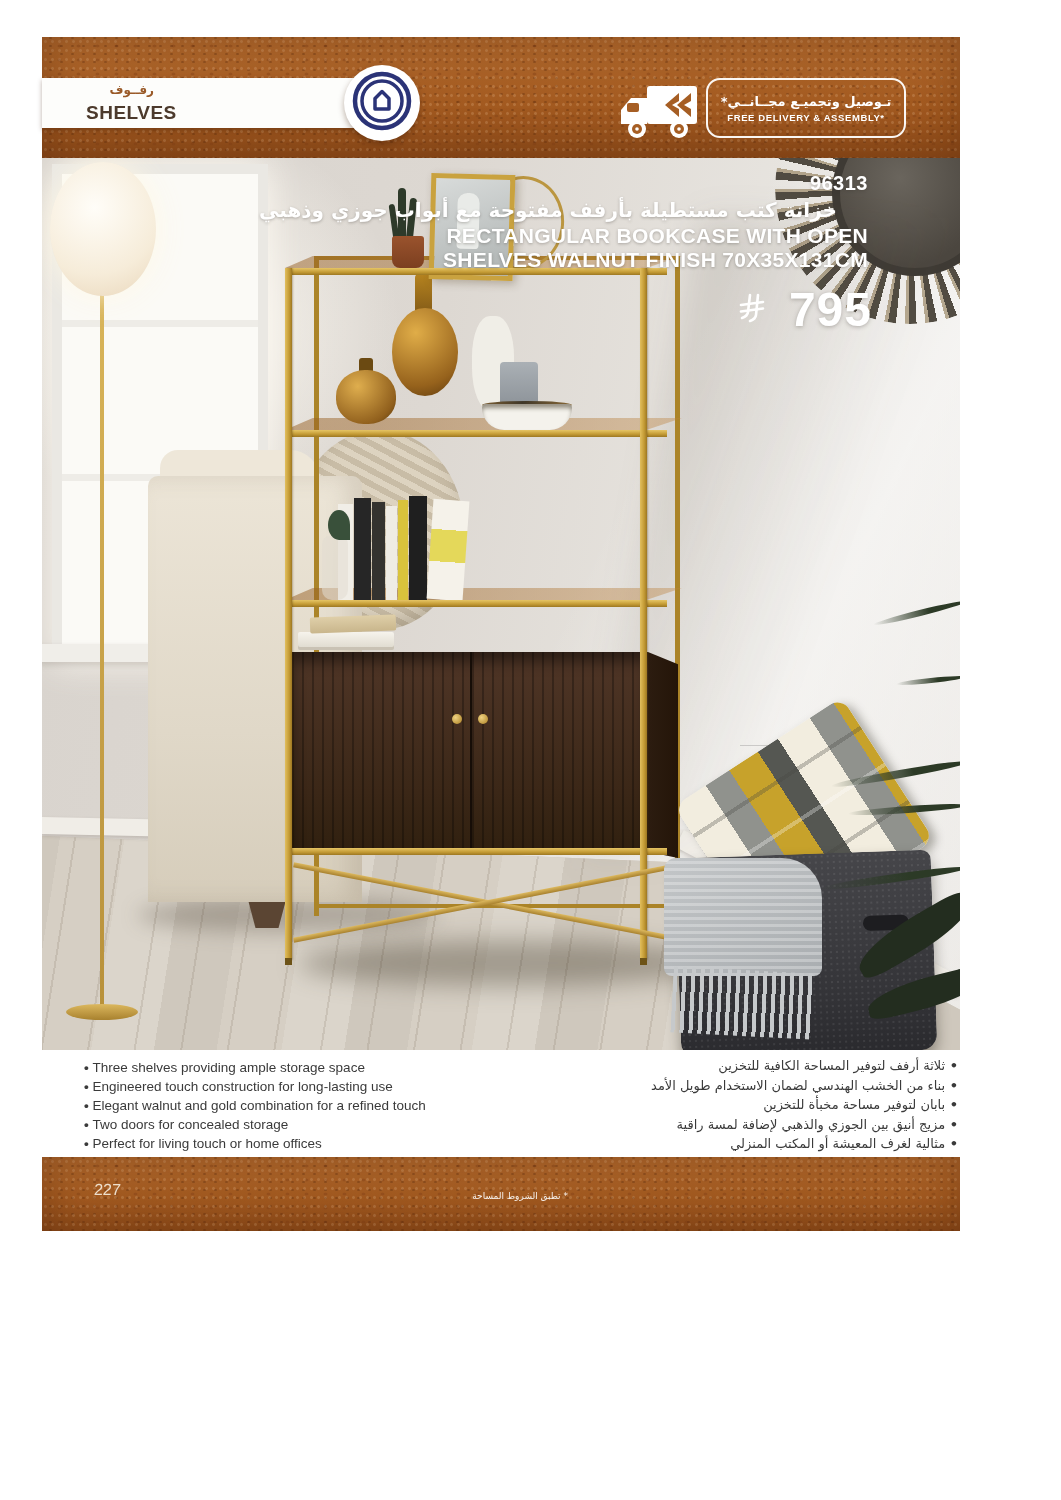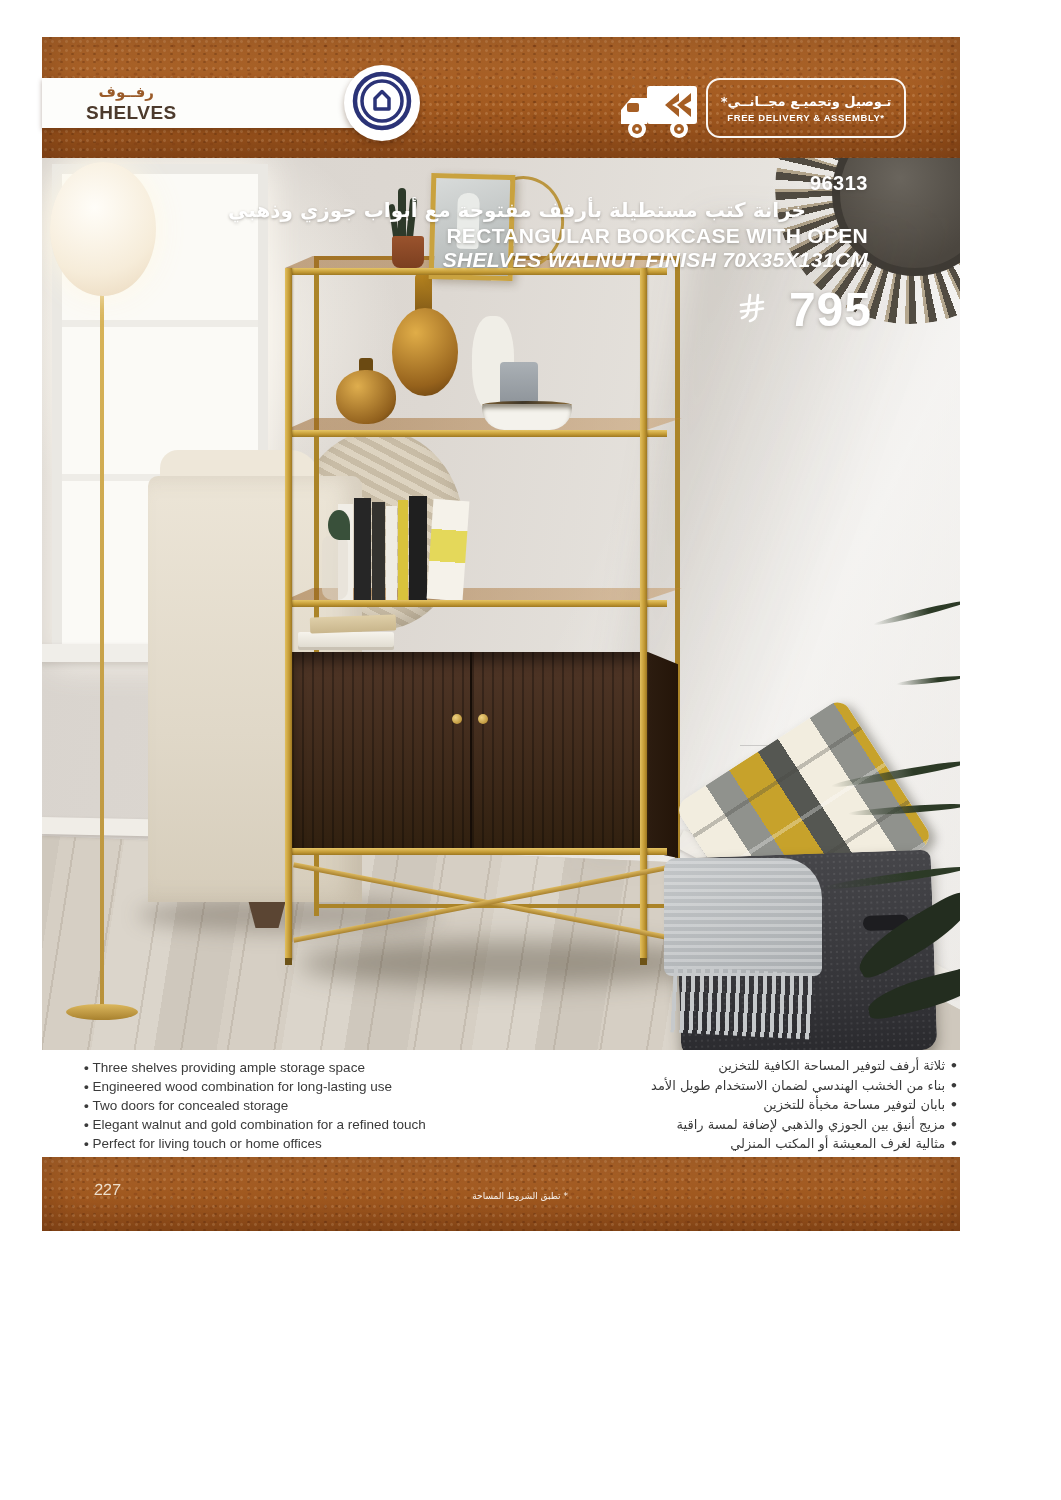--- a/index.html
+++ b/index.html
@@ -18,21 +18,21 @@
     background-size:7px 9px, 11px 8px, 19px 14px, 100% 100%;
     background-position:0 0, 3px 5px, 8px 2px, 0 0;
     box-shadow:inset 0 0 46px rgba(70,30,5,.38);
   }
   .header-bar{position:absolute;left:42px;top:37px;width:918px;height:121px;}
   .footer-bar{position:absolute;left:42px;top:1157px;width:918px;height:74px;background-color:#ad6526;}
 
   
   .cat-pill{position:absolute;left:0;top:41px;width:360px;height:50px;background:#fdfdfb;
             border-radius:0 26px 26px 0;box-shadow:0 2px 5px rgba(60,25,5,.35);}
-  .cat-ar{position:absolute;right:248px;top:5px;font-size:15px;font-weight:bold;color:#9a5a28;}
+  .cat-ar{position:absolute;right:248px;top:5px;font-size:12px;font-weight:bold;color:#9a5a28;}
   .cat-en{position:absolute;left:44px;top:24px;font-size:19px;font-weight:bold;color:#4c3a2c;letter-spacing:.5px;}
   .cat-circle{position:absolute;left:302px;top:28px;width:76px;height:76px;border-radius:50%;
               background:#ffffff;box-shadow:0 3px 6px rgba(60,25,5,.35);display:flex;align-items:center;justify-content:center;}
 
   
   .truck{position:absolute;left:575px;top:43px;width:86px;height:64px;}
   .badge-box{position:absolute;left:664px;top:41px;width:196px;height:56px;border:2px solid rgba(255,255,255,.95);
              border-radius:14px;color:#ffffff;text-align:center;display:flex;flex-direction:column;justify-content:center;gap:3px;}
   .badge-ar{font-size:13px;font-weight:bold;}
   .badge-en{font-size:9.5px;font-weight:bold;letter-spacing:.6px;}
@@ -140,25 +140,25 @@
              linear-gradient(150deg,#c3c6c8,#a9adb0);}
   .fringe{position:absolute;left:630px;top:812px;width:140px;height:66px;transform:rotate(3deg);
           background:repeating-linear-gradient(90deg,#c6c9cb 0 4px, rgba(0,0,0,0) 4px 9px);}
   .leaf{position:absolute;background:linear-gradient(90deg, rgba(44,58,38,0), #2c3a26 60%);border-radius:50%;}
   .leaf-dark{position:absolute;background:#232d1f;border-radius:60% 20% 60% 20%;}
 
   .watermark{position:absolute;left:548px;top:580px;width:260px;height:14px;opacity:.28;}
   .wm-line{position:absolute;top:7px;height:1px;background:#6a6a6a;}
 
   
-  .ptxt{position:absolute;right:92px;text-align:left;color:#ffffff;text-shadow:0 1px 3px rgba(60,55,50,.35);}
+  .ptxt{position:absolute;right:92px;text-align:center;color:#ffffff;text-shadow:0 1px 3px rgba(60,55,50,.35);}
   .sku{top:14px;font-size:20px;font-weight:bold;letter-spacing:.5px;}
   .title-ar{top:40px;font-size:20px;font-weight:bold;width:640px;}
   .title-en1{top:66px;font-size:21px;font-weight:bold;letter-spacing:.3px;}
-  .title-en2{top:90px;font-size:21px;font-weight:bold;letter-spacing:.3px;font-style:italic;}
+  .title-en2{top:90px;font-size:21px;font-weight:bold;letter-spacing:.3px;}
   .price-row{position:absolute;right:88px;top:124px;display:flex;align-items:center;gap:24px;color:#fff;}
   .price-num{font-size:48px;font-weight:bold;letter-spacing:1px;text-shadow:0 1px 4px rgba(60,55,50,.35);}
 
   
   .features{position:absolute;left:42px;top:1056px;width:918px;height:96px;}
   .feat{list-style:none;margin:0;padding:0;font-size:13.5px;color:#3a3a3a;line-height:19px;}
   .feat li::before{content:"• ";font-weight:bold;}
   .feat-en{position:absolute;left:42px;top:2px;}
   .feat-ar{position:absolute;right:2px;top:0;text-align:right;font-size:13px;line-height:19.5px;}
 
@@ -336,23 +336,23 @@
           <path d="M2 18.5 L24 15.5"></path>
         </svg>
       </span>
       <span class="price-num">795</span>
     </div>
   </div>
 
   <div class="features">
     <ul class="feat feat-en">
       <li>Three shelves providing ample storage space</li>
-      <li>Engineered wood combination for long-lasting use</li>
+      <li>Engineered touch construction for long-lasting use</li>
+      <li>Elegant walnut and gold combination for a refined touch</li>
       <li>Two doors for concealed storage</li>
-      <li>Elegant walnut and gold combination for a refined touch</li>
       <li>Perfect for living touch or home offices</li>
     </ul>
     <ul class="feat feat-ar ar">
       <li>ثلاثة أرفف لتوفير المساحة الكافية للتخزين</li>
       <li>بناء من الخشب الهندسي لضمان الاستخدام طويل الأمد</li>
       <li>بابان لتوفير مساحة مخبأة للتخزين</li>
       <li>مزيج أنيق بين الجوزي والذهبي لإضافة لمسة راقية</li>
       <li>مثالية لغرف المعيشة أو المكتب المنزلي</li>
     </ul>
   </div>

